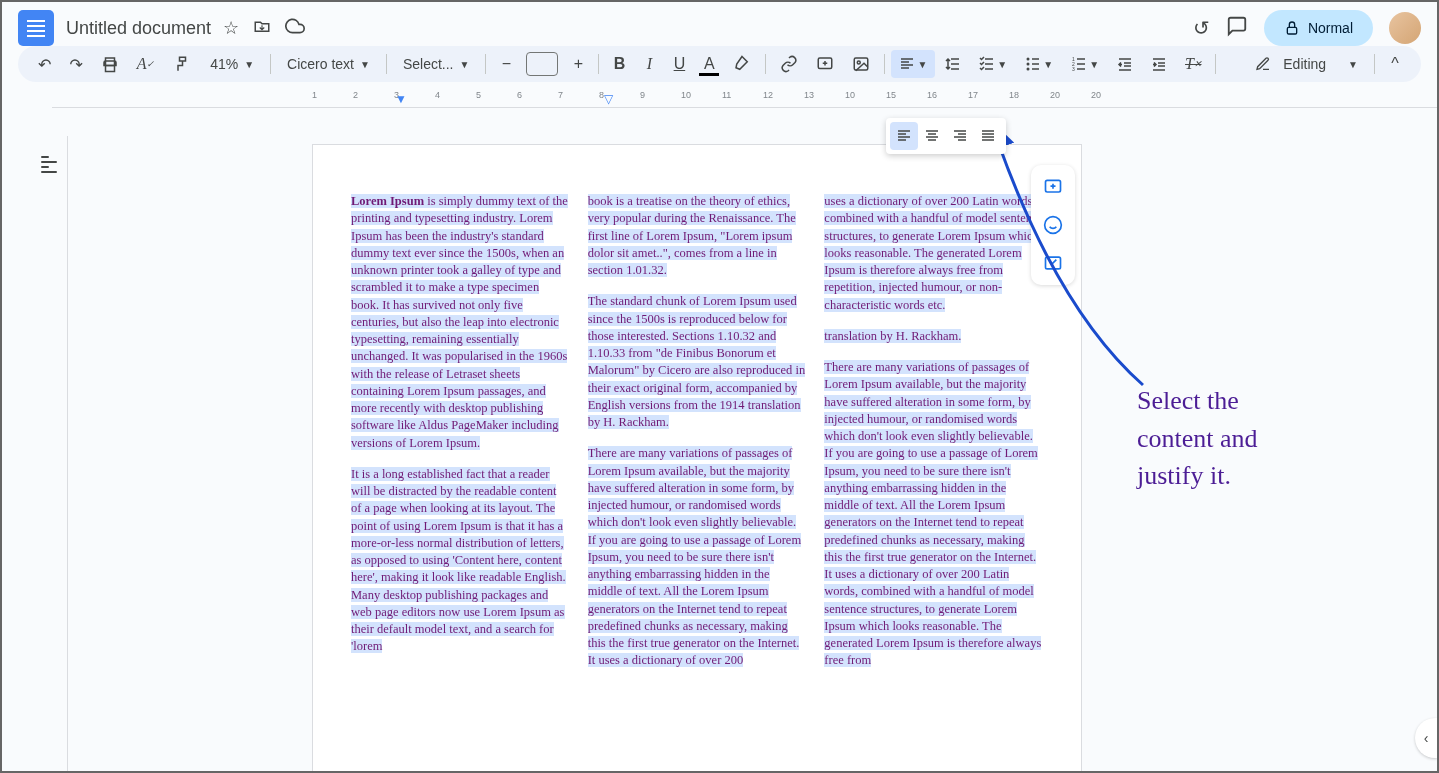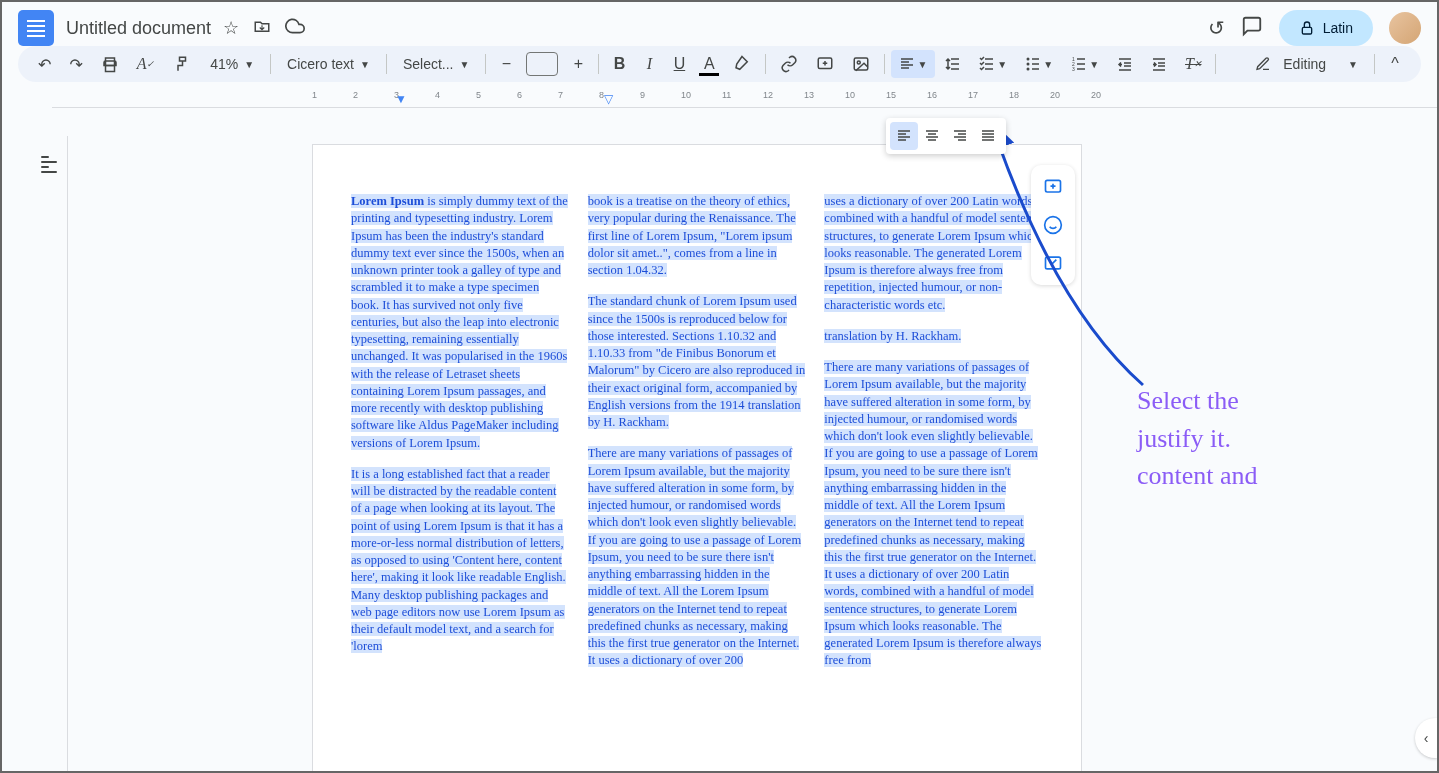--- a/index.html
+++ b/index.html
@@ -27,28 +27,28 @@
 .align-opt.sel { background: #d3e3fd; }
 .ruler { height: 18px; background: #f9fbfd; position: relative; margin-left: 50px; font-size: 9px; color: #80868b; border-bottom: 1px solid #dadce0; }
 .ruler-marks { position: absolute; left: 260px; display: flex; }
 .ruler-num { position: relative; width: 41px; text-align: left; }
 .ruler-indent { position: absolute; top: 2px; color: #4285f4; font-size: 12px; }
 .doc-area { position: absolute; top: 134px; left: 50px; right: 16px; bottom: 0; overflow: hidden; }
 .outline-btn { position: absolute; top: 150px; left: 36px; width: 24px; height: 24px; display: flex; flex-direction: column; gap: 3px; justify-content: center; cursor: pointer; padding: 3px; }
 .outline-btn span { height: 2px; background: #444746; border-radius: 1px; }
 .outline-btn span:nth-child(1){width:8px}.outline-btn span:nth-child(2){width:16px}.outline-btn span:nth-child(3){width:8px}.outline-btn span:nth-child(4){width:16px}
 .page { position: absolute; left: 260px; top: 8px; width: 770px; background: white; border: 1px solid #dadce0; min-height: 800px; padding: 48px 38px; }
-.columns { display: flex; gap: 18px; font-family: Georgia, 'Times New Roman', serif; font-size: 12.5px; line-height: 1.38; color: #1d4ed8; }
+.columns { display: flex; gap: 18px; font-family: Georgia, 'Times New Roman', serif; font-size: 12.5px; line-height: 1.38; color: #701a75; }
 .col { flex: 1; }
 .col p { margin-bottom: 14px; }
 .hl { background: #d3e3fd; }
 .bold { font-weight: bold; }
 .side-tools { position: absolute; right: 6px; top: 20px; background: white; border-radius: 10px; box-shadow: 0 1px 4px rgba(0,0,0,0.15); display: flex; flex-direction: column; padding: 6px; gap: 6px; }
 .side-tool { width: 32px; height: 32px; display: flex; align-items: center; justify-content: center; cursor: pointer; color: #1a73e8; font-size: 18px; border-radius: 4px; }
-.annotation { position: absolute; top: 380px; left: 1135px; font-family: 'Comic Sans MS', cursive; font-size: 26px; color: #8b5cf6; line-height: 1.45; font-weight: 500; }
+.annotation { position: absolute; top: 380px; left: 1135px; font-family: 'Comic Sans MS', cursive; font-size: 26px; color: #4c1d95; line-height: 1.45; font-weight: 500; }
 .arrow-svg { position: absolute; top: 128px; left: 986px; pointer-events: none; }
 .text-color-btn { position: relative; }
 .text-color-btn::after { content: ''; position: absolute; bottom: 2px; left: 4px; right: 4px; height: 3px; background: #000; }
 .chev { font-size: 10px; margin-left: 2px; }
 .side-flap { position: absolute; right: 0; top: 716px; width: 22px; height: 40px; background: white; border-radius: 20px 0 0 20px; box-shadow: 0 1px 3px rgba(0,0,0,0.2); display: flex; align-items: center; justify-content: center; color: #444746; font-size: 14px; cursor: pointer; }
 .vruler { position: absolute; left: 50px; top: 134px; bottom: 0; width: 16px; border-right: 1px solid #dadce0; background: #f9fbfd; }
 </style>
 </head>
 <body>
 
@@ -69,21 +69,21 @@
     <div class="right-controls">
       <span style="font-size:20px;color:#444746;cursor:pointer">↺</span>
       <span style="cursor:pointer"><svg width="22" height="22" viewBox="0 0 24 24" fill="none" stroke="#444746" stroke-width="2">
             <path d="M21 15a2 2 0 0 1-2 2H7l-4 4V5a2 2 0 0 1 2-2h14a2 2 0 0 1 2 2z"></path>
           </svg></span>
       <button class="share-btn">
         <svg width="16" height="16" viewBox="0 0 24 24" fill="none" stroke="currentColor" stroke-width="2">
             <rect x="5" y="11" width="14" height="10" rx="2"></rect>
             <path d="M8 11V7a4 4 0 0 1 8 0v4"></path>
           </svg>
-        <span>Latin</span>
+        <span>Normal</span>
       </button>
       <div class="avatar"></div>
     </div>
   </div>
 </div>
 
 <div class="toolbar">
   <div class="tb-btn">↶</div>
   <div class="tb-btn">↷</div>
   <div class="tb-btn">
@@ -258,21 +258,21 @@
   </div>
 
 <div class="doc-area">
   <div class="page">
     <div class="columns">
       <div class="col">
         <p><span class="hl bold">Lorem Ipsum</span><span class="hl"> is simply dummy text of the printing and typesetting industry. Lorem Ipsum has been the industry's standard dummy text ever since the 1500s, when an unknown printer took a galley of type and scrambled it to make a type specimen book. It has survived not only five centuries, but also the leap into electronic typesetting, remaining essentially unchanged. It was popularised in the 1960s with the release of Letraset sheets containing Lorem Ipsum passages, and more recently with desktop publishing software like Aldus PageMaker including versions of Lorem Ipsum.</span></p>
         <p><span class="hl">It is a long established fact that a reader will be distracted by the readable content of a page when looking at its layout. The point of using Lorem Ipsum is that it has a more-or-less normal distribution of letters, as opposed to using 'Content here, content here', making it look like readable English. Many desktop publishing packages and web page editors now use Lorem Ipsum as their default model text, and a search for 'lorem</span></p>
       </div>
       <div class="col">
-        <p><span class="hl">book is a treatise on the theory of ethics, very popular during the Renaissance. The first line of Lorem Ipsum, "Lorem ipsum dolor sit amet..", comes from a line in section 1.04.32.</span></p>
+        <p><span class="hl">book is a treatise on the theory of ethics, very popular during the Renaissance. The first line of Lorem Ipsum, "Lorem ipsum dolor sit amet..", comes from a line in section 1.01.32.</span></p>
         <p><span class="hl">The standard chunk of Lorem Ipsum used since the 1500s is reproduced below for those interested. Sections 1.10.32 and 1.10.33 from "de Finibus Bonorum et Malorum" by Cicero are also reproduced in their exact original form, accompanied by English versions from the 1914 translation by H. Rackham.</span></p>
         <p><span class="hl">There are many variations of passages of Lorem Ipsum available, but the majority have suffered alteration in some form, by injected humour, or randomised words which don't look even slightly believable. If you are going to use a passage of Lorem Ipsum, you need to be sure there isn't anything embarrassing hidden in the middle of text. All the Lorem Ipsum generators on the Internet tend to repeat predefined chunks as necessary, making this the first true generator on the Internet. It uses a dictionary of over 200</span></p>
       </div>
       <div class="col">
         <p><span class="hl">uses a dictionary of over 200 Latin words, combined with a handful of model sentence structures, to generate Lorem Ipsum which looks reasonable. The generated Lorem Ipsum is therefore always free from repetition, injected humour, or non-characteristic words etc.</span></p>
         <p><span class="hl">translation by H. Rackham.</span></p>
         <p><span class="hl">There are many variations of passages of Lorem Ipsum available, but the majority have suffered alteration in some form, by injected humour, or randomised words which don't look even slightly believable. If you are going to use a passage of Lorem Ipsum, you need to be sure there isn't anything embarrassing hidden in the middle of text. All the Lorem Ipsum generators on the Internet tend to repeat predefined chunks as necessary, making this the first true generator on the Internet. It uses a dictionary of over 200 Latin words, combined with a handful of model sentence structures, to generate Lorem Ipsum which looks reasonable. The generated Lorem Ipsum is therefore always free from</span></p>
       </div>
     </div>
     <div class="side-tools">
@@ -325,17 +325,17 @@
   <defs>
       <marker id="ah" markerWidth="10" markerHeight="10" refX="2" refY="5" orient="auto">
         <path d="M0,0 L10,5 L0,10 Z" fill="#1a4bcc"></path>
       </marker>
     </defs>
   <path d="M 155 255 Q 70 180 10 12" stroke="#1a4bcc" stroke-width="3" fill="none" marker-end="url(#ah)"></path>
 </svg>
 
 <div class="annotation">
   <div>Select the</div>
+  <div>content and</div>
   <div>justify it.</div>
-  <div>content and</div>
 </div>
 
 <div class="side-flap">‹</div>
 
 </body></html>

